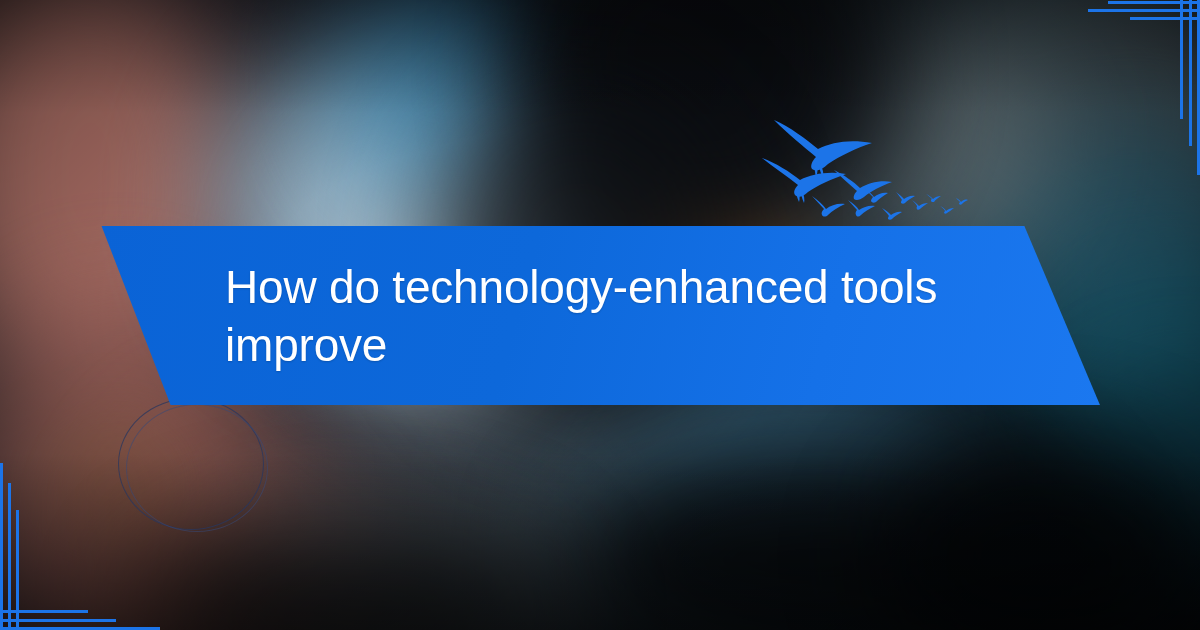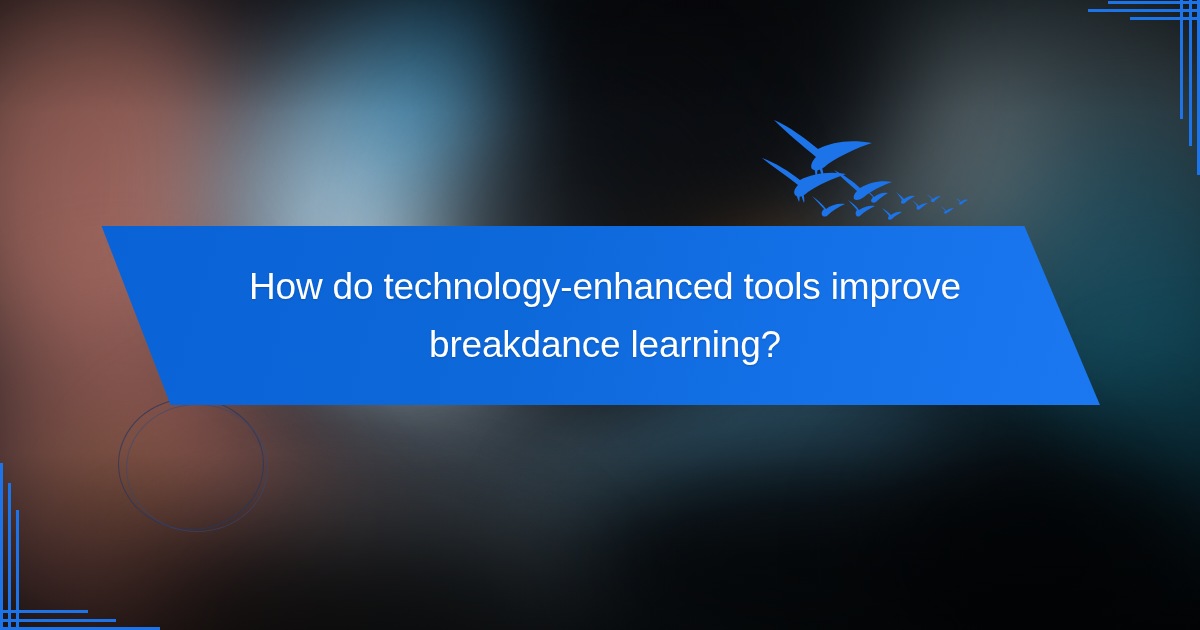--- a/index.html
+++ b/index.html
@@ -107,24 +107,24 @@
     width:1008px; height:179px;
     background:linear-gradient(105deg,#0a63d6 0%, #0d68da 42%, #1571e8 72%, #1b78f0 100%);
     clip-path:polygon(0.55% 0%, 92.1% 0%, 99.6% 100%, 7.4% 100%);
     display:flex;
     align-items:center;
     justify-content:center;
   }
   .banner-text {
     width:760px;
     margin-left:10px;
-    text-align:center;
+    text-align:left;
     color:#ffffff;
     font-family:"Liberation Sans", sans-serif;
-    font-size:37px;
+    font-size:46px;
     font-weight:400;
     line-height:58px;
     letter-spacing:-0.2px;
     text-shadow:0 1px 2px rgba(0,0,0,.18);
   }
 </style>
 </head>
 <body>
 
 <div id="stage">
@@ -208,17 +208,16 @@
         <path d="M166 82 C169 83 171 85 173 87 C175 85 178 84 181 84 C178 86 175 88 174 90 C173 90 171 90 171 89 C171 88 171 87 172 87 C170 85 168 83 166 82 Z"></path>
         <path d="M180 94 C183 95 185 97 186 99 C188 97 191 96 194 96 C191 98 189 100 187 101 C186 102 185 102 184 101 C184 100 185 99 185 99 C184 97 182 95 180 94 Z"></path>
         <path d="M196 86 C198 87 200 88 201 90 C203 88 205 87 208 88 C205 89 203 91 202 92 C201 93 200 93 199 92 C199 91 200 90 200 90 C199 89 197 87 196 86 Z"></path>
       </g>
     </svg>
   </div>
 
   <div class="banner">
     <div class="banner-text">
       <span>How do technology-enhanced tools improve</span><br>
-      <span>breakdance learning?</span>
     </div>
   </div>
 
 </div>
 
 </body></html>

